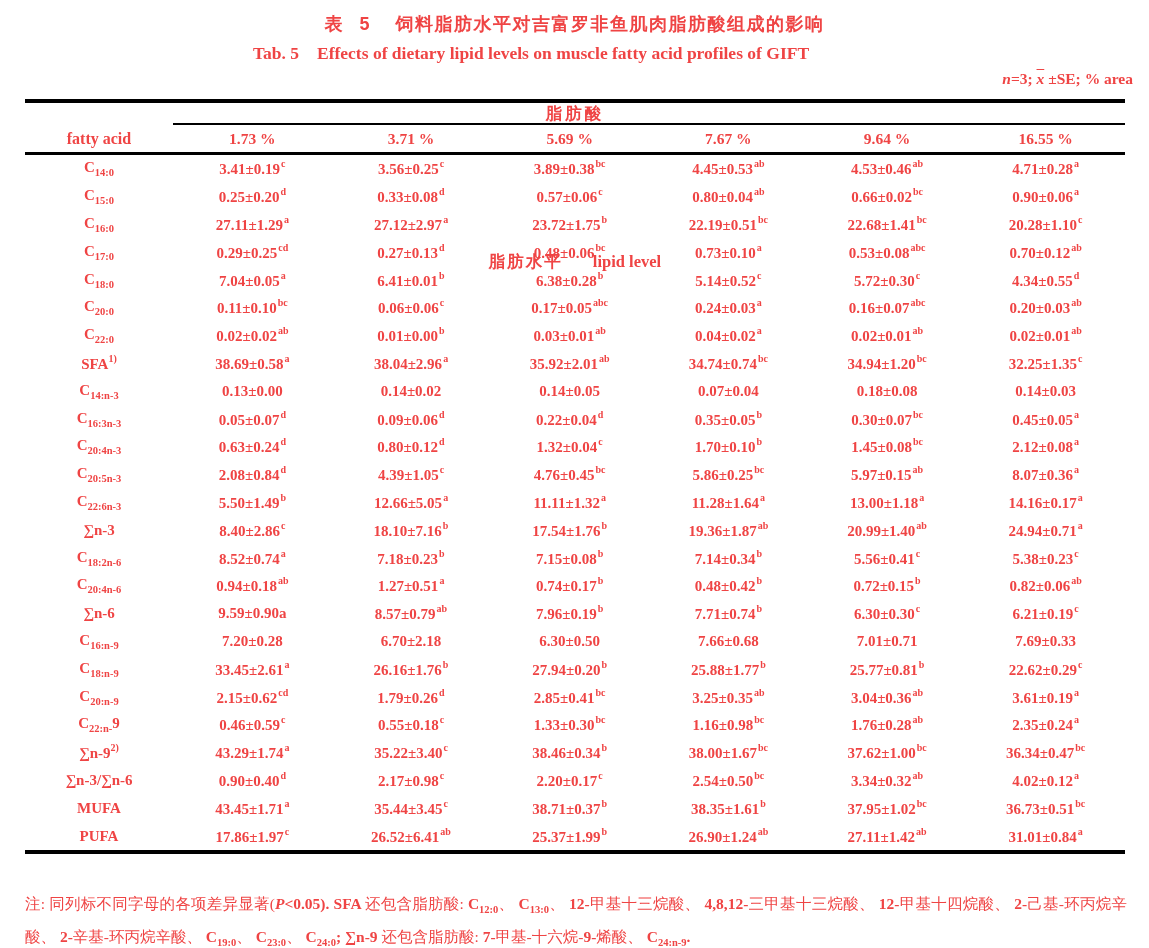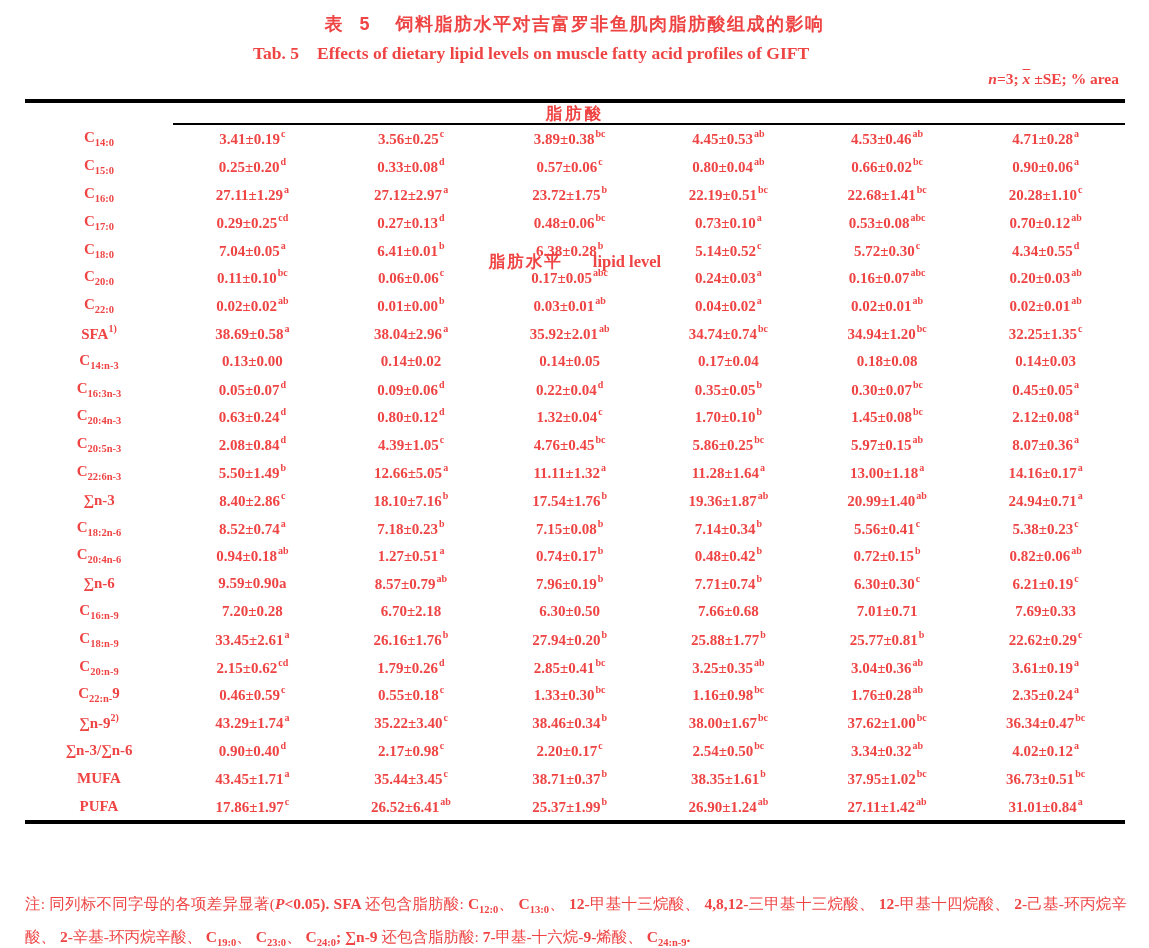--- a/index.html
+++ b/index.html
@@ -6,21 +6,21 @@
   .page{position:relative;width:1149px;height:948px;background:#ffffff;color:#ef4444;
         font-family:"Liberation Serif","DejaVu Serif",serif;overflow:hidden;}
 
   .title-zh{position:absolute;top:12px;left:0;width:1149px;text-align:center;
             font-family:"Liberation Sans","DejaVu Sans",sans-serif;
             font-weight:bold;font-size:18px;letter-spacing:1.5px;}
   .title-zh .tlabel{margin-right:20px;letter-spacing:6px;}
   .title-en{position:absolute;top:43px;left:0;width:1062px;text-align:center;
             font-weight:bold;font-size:17.5px;}
   .title-en .tlabel{margin-right:18px;}
-  .annotation{position:absolute;top:70px;right:30px;font-size:15.5px;font-weight:bold;}
+  .annotation{position:absolute;top:70px;right:16px;font-size:15.5px;font-weight:bold;}
   .it{font-style:italic;}
   .xbar{font-style:italic;text-decoration:overline;}
 
   .table-wrap{position:absolute;left:25px;top:99px;width:1100px;}
   .rule-top{border-top:4px solid #000;}
   .row-group{height:20px;display:flex;align-items:center;flex-direction:column;}
   .col0{width:148px;text-align:center;flex:0 0 148px;}
   .zh-hdr{font-size:16.5px;font-weight:bold;letter-spacing:3px;}
   .group-area{flex:1;text-align:center;}
   .group-area .gz{font-size:16.5px;font-weight:bold;letter-spacing:2px;margin-right:30px;}
@@ -68,20 +68,29 @@
 
     <div class="row-group">
       <div class="col0 zh-hdr">脂肪酸</div>
       <div class="group-area">
         <span class="gz">脂肪水平</span><span class="ge">lipid level</span>
       </div>
     </div>
 
     <div class="rule-thin"></div>
 
+    <div class="row-levels">
+      <div class="col0 en-hdr">fatty acid</div>
+      <div class="level-cell">1.73 %</div>
+      <div class="level-cell">3.71 %</div>
+      <div class="level-cell">5.69 %</div>
+      <div class="level-cell">7.67 %</div>
+      <div class="level-cell">9.64 %</div>
+      <div class="level-cell">16.55 %</div>
+    </div>
 
     <div class="tbody">
         <div class="tr">
       <div class="td label"><span>C</span><sub>14:0</sub></div>
     <div class="td cell"><span>3.41±0.19</span><sup>c</sup></div>
           <div class="td cell"><span>3.56±0.25</span><sup>c</sup></div>
           <div class="td cell"><span>3.89±0.38</span><sup>bc</sup></div>
           <div class="td cell"><span>4.45±0.53</span><sup>ab</sup></div>
           <div class="td cell"><span>4.53±0.46</span><sup>ab</sup></div>
           <div class="td cell"><span>4.71±0.28</span><sup>a</sup></div>
@@ -147,21 +156,21 @@
           <div class="td cell"><span>35.92±2.01</span><sup>ab</sup></div>
           <div class="td cell"><span>34.74±0.74</span><sup>bc</sup></div>
           <div class="td cell"><span>34.94±1.20</span><sup>bc</sup></div>
           <div class="td cell"><span>32.25±1.35</span><sup>c</sup></div>
         </div>
         <div class="tr">
       <div class="td label"><span>C</span><sub>14:n-3</sub></div>
     <div class="td cell"><span>0.13±0.00</span></div>
           <div class="td cell"><span>0.14±0.02</span></div>
           <div class="td cell"><span>0.14±0.05</span></div>
-          <div class="td cell"><span>0.17±0.04</span></div>
+          <div class="td cell"><span>0.07±0.04</span></div>
           <div class="td cell"><span>0.18±0.08</span></div>
           <div class="td cell"><span>0.14±0.03</span></div>
         </div>
         <div class="tr">
       <div class="td label"><span>C</span><sub>16:3n-3</sub></div>
     <div class="td cell"><span>0.05±0.07</span><sup>d</sup></div>
           <div class="td cell"><span>0.09±0.06</span><sup>d</sup></div>
           <div class="td cell"><span>0.22±0.04</span><sup>d</sup></div>
           <div class="td cell"><span>0.35±0.05</span><sup>b</sup></div>
           <div class="td cell"><span>0.30±0.07</span><sup>bc</sup></div>

